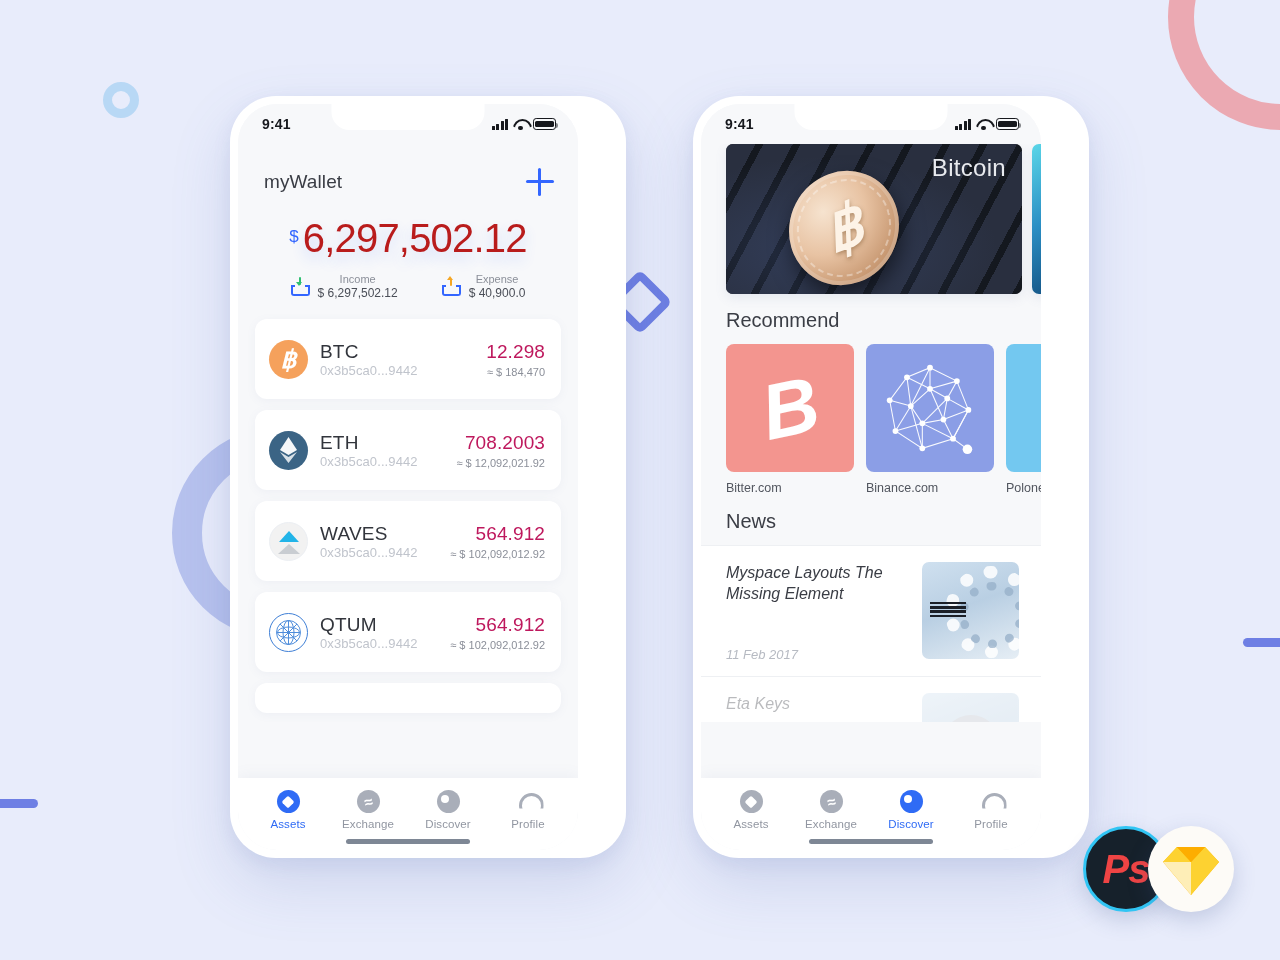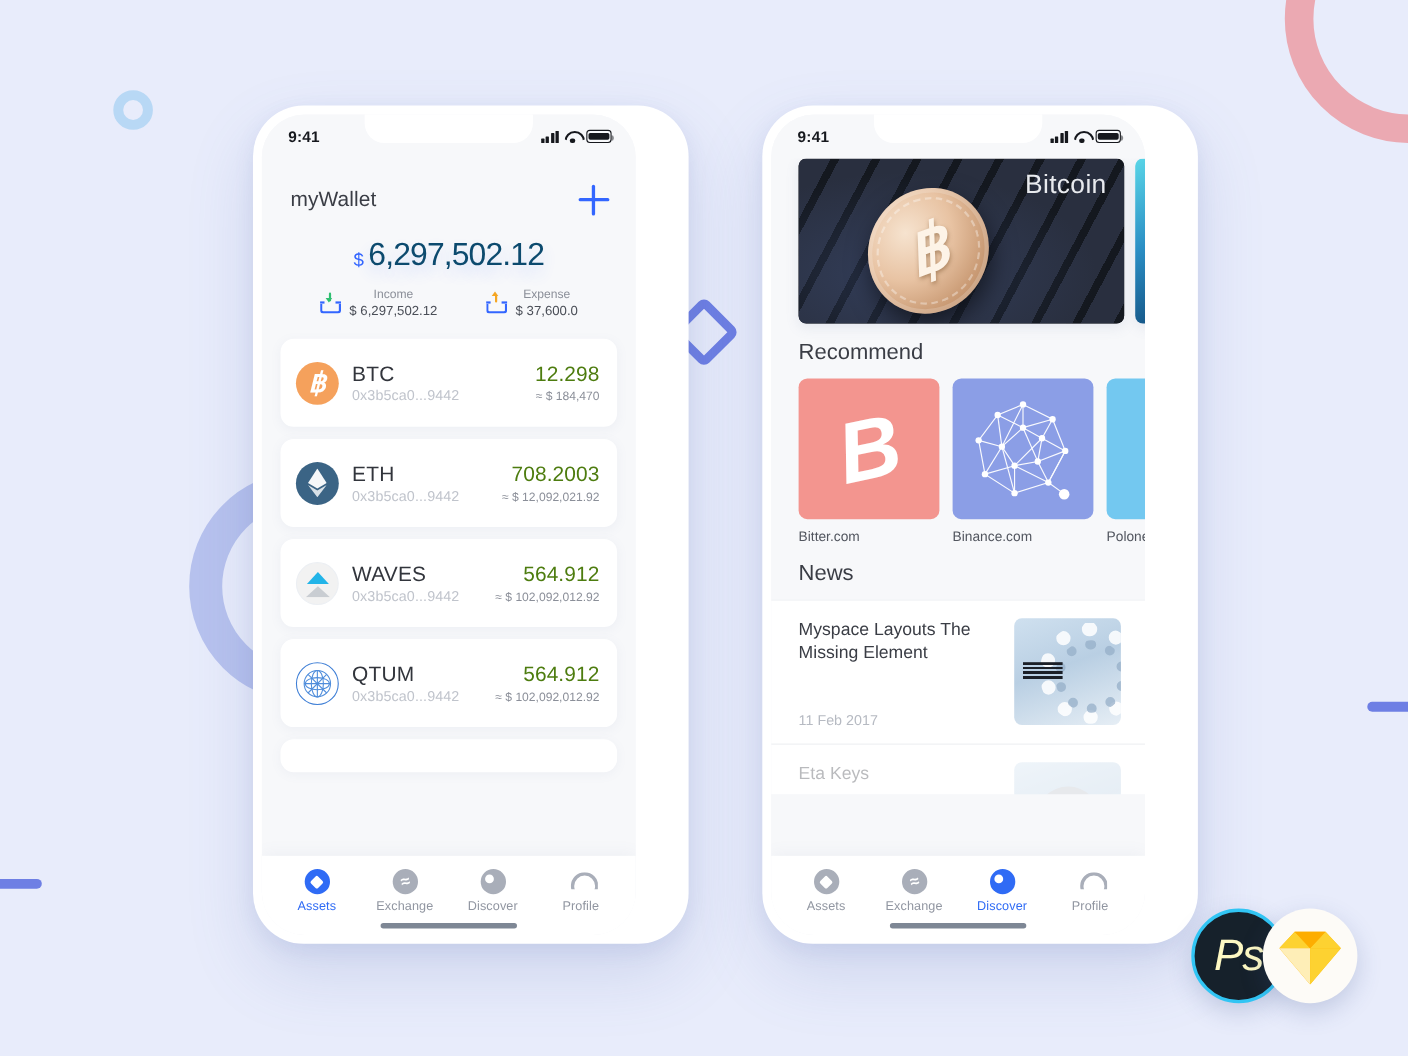--- a/index.html
+++ b/index.html
@@ -117,21 +117,21 @@
   .search-btn::after {
     content:""; position:absolute; left:16px; top:16.5px; width:9px; height:2.6px;
     background:#2f6bf5; border-radius:2px; transform: rotate(42deg); transform-origin: left center;
   }
 
   
   .balance-wrap { text-align: center; padding: 6px 0 4px; flex: 0 0 auto; }
   .balance-line { display: inline-flex; align-items: flex-start; justify-content: center; }
   .bal-cur { font-size: 17px; color: #3366ff; margin: 9px 4px 0 0; }
   .bal-amt {
-    font-size: 29px; color: #0c4a6e; letter-spacing: -.8px; line-height: 1;
+    font-size: 40px; color: #b91c1c; letter-spacing: -.8px; line-height: 1;
     text-shadow: 0 7px 14px rgba(51,102,255,.20);
   }
 
   .io-row { display: flex; justify-content: center; gap: 44px; margin-top: 14px; }
   .io-item { display: flex; align-items: center; gap: 8px; }
   .io-ic { width: 19px; height: 19px; position: relative; flex: 0 0 19px; }
   .io-tray {
     position: absolute; left: 0; bottom: 0; width: 19px; height: 9px;
     border: 2.1px solid #3366ff; border-top: 0; border-radius: 0 0 3px 3px;
   }
@@ -160,21 +160,21 @@
   }
   .coin-ic { width: 39px; height: 39px; flex: 0 0 39px; margin-right: 12px; position: relative; border-radius: 50%; }
   .coin-btc { background:#f5a15c; color:#fff; display:flex; align-items:center; justify-content:center; font-size:25px; font-weight:bold; font-style:italic; line-height:1; }
   .coin-eth { background:#3b6485; display:flex; align-items:center; justify-content:center; }
   .coin-waves { background:#f2f2f2; border:1.5px solid #eceff3; display:flex; align-items:center; justify-content:center; overflow:hidden; }
   .coin-qtum { background:#fff; border:1.6px solid #3f7fd6; display:flex; align-items:center; justify-content:center; overflow:hidden; }
   .coin-meta { flex: 1 1 auto; min-width: 0; }
   .coin-sym { font-size: 19px; color: #32353c; letter-spacing: .2px; line-height: 1.15; }
   .coin-addr { font-size: 13px; color: #c0c4cc; letter-spacing: .1px; margin-top: 1px; }
   .coin-vals { text-align: right; }
-  .coin-amt { font-size: 19px; color: #4d7c0f; letter-spacing: .1px; line-height: 1.15; }
+  .coin-amt { font-size: 19px; color: #be185d; letter-spacing: .1px; line-height: 1.15; }
   .coin-usd { font-size: 11px; color: #8b8f99; margin-top: 3px; }
   .asset-card.partial { height: 30px; overflow: hidden; margin-bottom: 0; }
 
   
   .tabbar {
     flex: 0 0 auto; background: #fff; padding: 12px 10px 6px;
     box-shadow: 0 -2px 14px rgba(110,125,165,.08);
     position: relative; z-index: 4;
   }
   .tabs { display: flex; }
@@ -260,21 +260,21 @@
   .rec-tile.t2 { background: #8b9ee6; }
   .rec-tile.t3 { background: #73c8f0; width: 52px; }
   .rec-name { font-size: 12.5px; color: #52565f; margin-top: 9px; }
   .btc-glyph { font-size: 78px; font-weight: bold; font-style: italic; color: #fff; line-height: 1; transform: rotate(-12deg); }
 
   .news-row {
     display: flex; align-items: flex-start; gap: 14px;
     padding: 16px 22px 14px 25px; background:#fff;
     border-top: 1px solid #eef0f3;
   }
-  .news-text { flex: 1 1 auto; display:flex; flex-direction:column; height: 100px; }
+  .news-text { flex: 1 1 auto; display:flex; flex-direction:column; height: 100px; font-style: italic; }
   .news-title { font-size: 16px; color: #3a3d45; line-height: 1.32; }
   .news-date { font-size: 13px; color: #b6bac2; margin-top: auto; }
   .news-thumb {
     width: 97px; height: 97px; flex: 0 0 97px; border-radius: 7px; overflow:hidden; position:relative;
     background: linear-gradient(160deg,#cfe0ef 0%,#b9cfe3 45%,#e6eef5 100%);
   }
   .thumb-rings { position:absolute; right:-18px; top:4px; width:92px; height:92px; border-radius:50%;
     border: 13px dotted rgba(255,255,255,.85); }
   .thumb-rings2 { position:absolute; right:-6px; top:20px; width:66px; height:66px; border-radius:50%;
     border: 9px dotted rgba(150,175,200,.75); }
@@ -285,21 +285,21 @@
   .thumb-avatar { position:absolute; left:50%; top:22px; transform:translateX(-50%);
     width:58px; height:58px; border-radius:50%; background:#b9bfc9; }
 
   
   #badge-ps {
     position: absolute; left: 1083px; top: 826px; width: 86px; height: 86px;
     border-radius: 50%; background: #16212b; border: 3.5px solid #31c5f4;
     display:flex; align-items:center; justify-content:center;
     box-shadow: 0 8px 22px rgba(60,80,140,.22);
   }
-  #badge-ps span { font-size: 40px; font-weight: normal; font-style: italic; color: #fef9c3; letter-spacing: -1px; }
+  #badge-ps span { font-size: 40px; font-weight: bold; font-style: italic; color: #ef4444; letter-spacing: -1px; }
   #badge-sketch {
     position: absolute; left: 1148px; top: 826px; width: 86px; height: 86px;
     border-radius: 50%; background: #fdfbf7;
     display:flex; align-items:center; justify-content:center;
     box-shadow: 0 8px 22px rgba(60,80,140,.22);
   }
   .sk-diamond { width: 56px; height: 52px; position: relative; }
 </style>
 </head>
 <body>
@@ -358,21 +358,21 @@
         <div class="io-item">
           <div class="io-ic">
             <div class="io-arrow io-out">
                 <div class="shaft"></div>
                 <div class="head"></div>
               </div>
             <div class="io-tray"></div>
           </div>
           <div class="io-txt">
             <div class="io-label">Expense</div>
-            <div class="io-val">$ 37,600.0</div>
+            <div class="io-val">$ 40,900.0</div>
           </div>
         </div>
       </div>
     </div>
 
     <div class="asset-scroll">
 
       <div class="asset-card">
         <div class="coin-ic coin-btc">฿</div>
         <div class="coin-meta">

